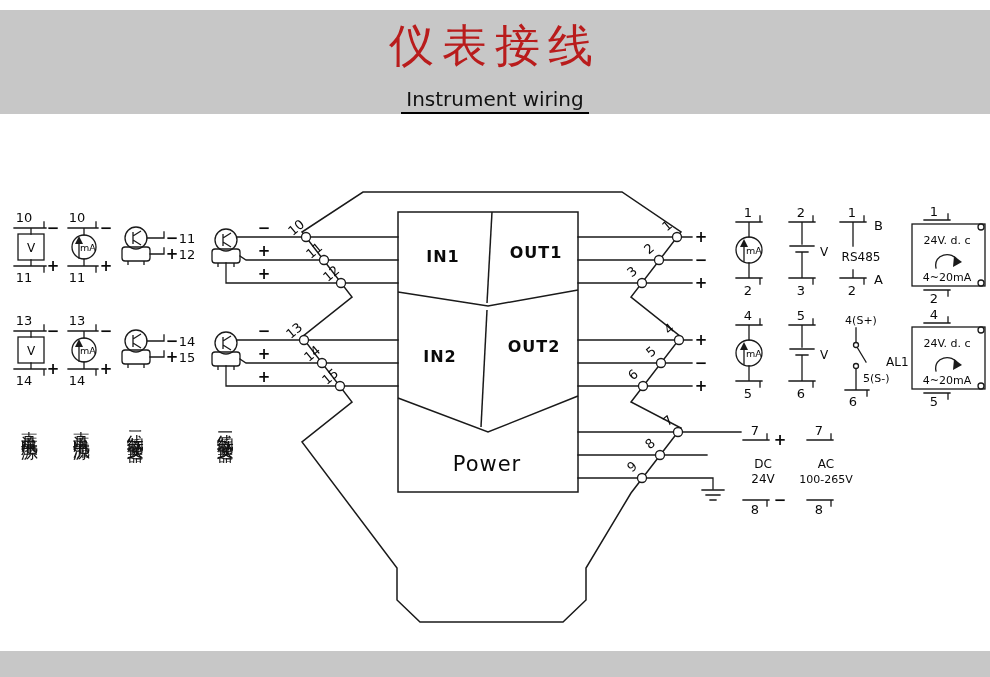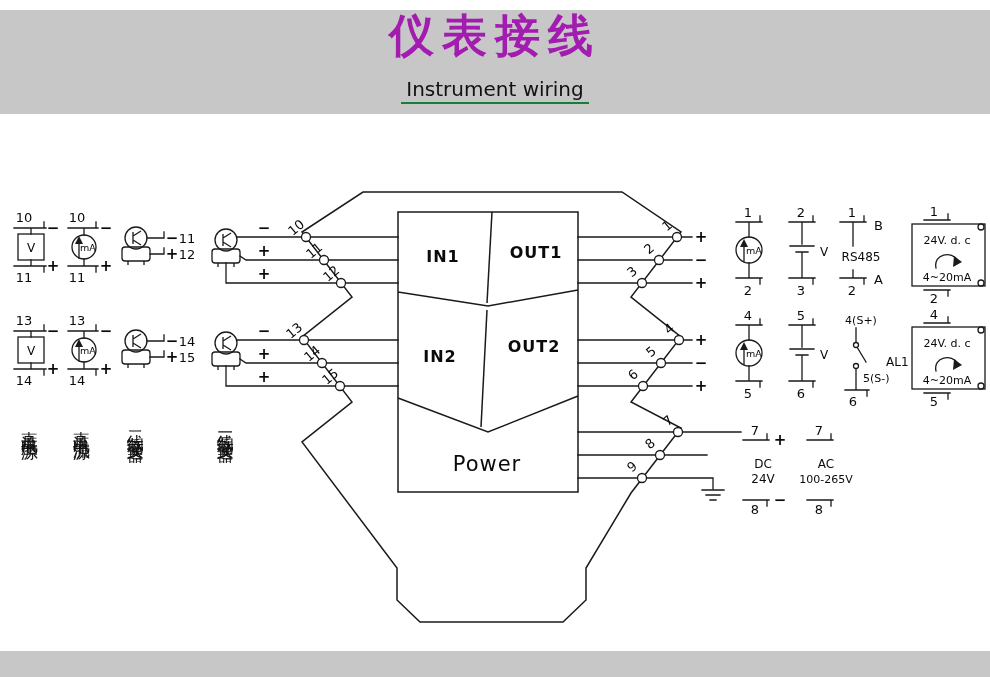--- a/index.html
+++ b/index.html
@@ -2,22 +2,22 @@
 <html><head>
 <meta charset="utf-8">
 <style>
   *{margin:0;padding:0;box-sizing:border-box}
   html,body{background:#ffffff}
   .stage{position:relative;width:990px;height:677px;background:#fff;overflow:hidden;
          font-family:"DejaVu Sans","Liberation Sans",sans-serif;color:#111}
   .band{position:absolute;left:0;width:100%;background:#c7c7c7}
   .band.top{top:10px;height:104px;text-align:center}
   .band.bottom{top:651px;height:26px}
-  .title{font-size:45px;font-weight:700;letter-spacing:8px;color:#a21caf;padding-top:0;line-height:1.15}
-  .subtitle{display:inline-block;font-size:20px;color:#111;border-bottom:2px solid #15803d;
+  .title{font-size:45px;font-weight:400;letter-spacing:8px;color:#b91c1c;padding-top:10px;line-height:1.15}
+  .subtitle{display:inline-block;font-size:20px;color:#111;border-bottom:2px solid #000000;
             padding:0 5px 1px;margin-top:-6px}
   .caption{position:absolute;top:418px;writing-mode:vertical-rl;text-orientation:upright;
            font-size:17px;letter-spacing:3px;color:#111;line-height:1.1}
   svg{position:absolute;left:0;top:0}
   .ln{stroke:#1a1a1a;stroke-width:1.3;fill:none;stroke-linecap:square}
   .bd{stroke:#1a1a1a;stroke-width:1.5;fill:none;stroke-linejoin:miter}
   .tc{fill:#fff;stroke:#1a1a1a;stroke-width:1.3}
   svg text{fill:#0a0a0a;stroke:none;text-anchor:middle}
   .t13{font-size:13px}
   .sign{font-size:15px;font-weight:700}

